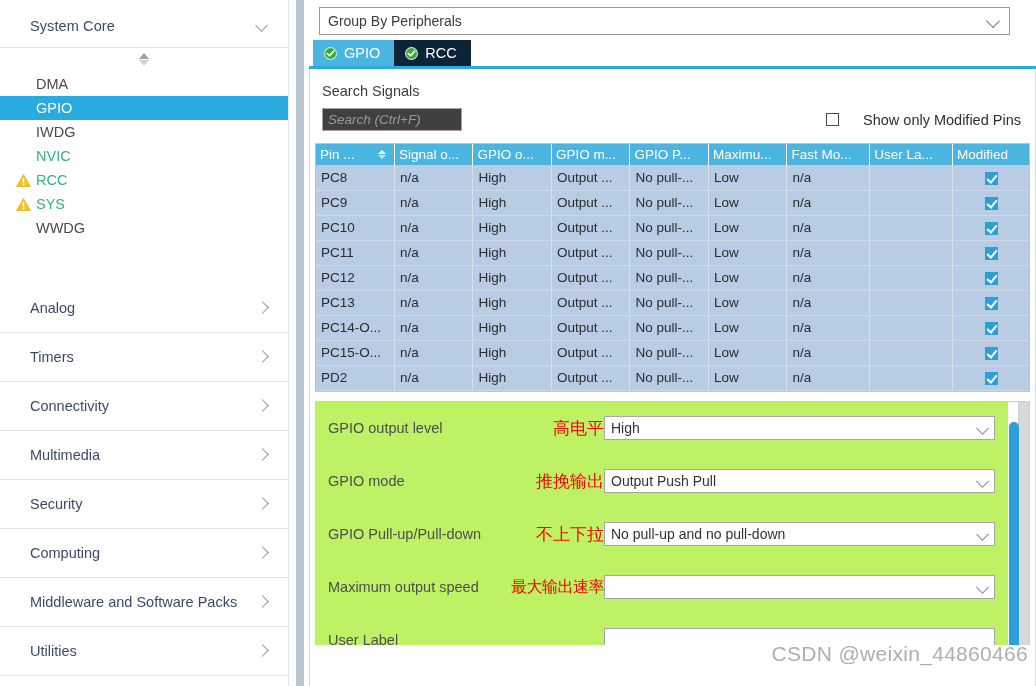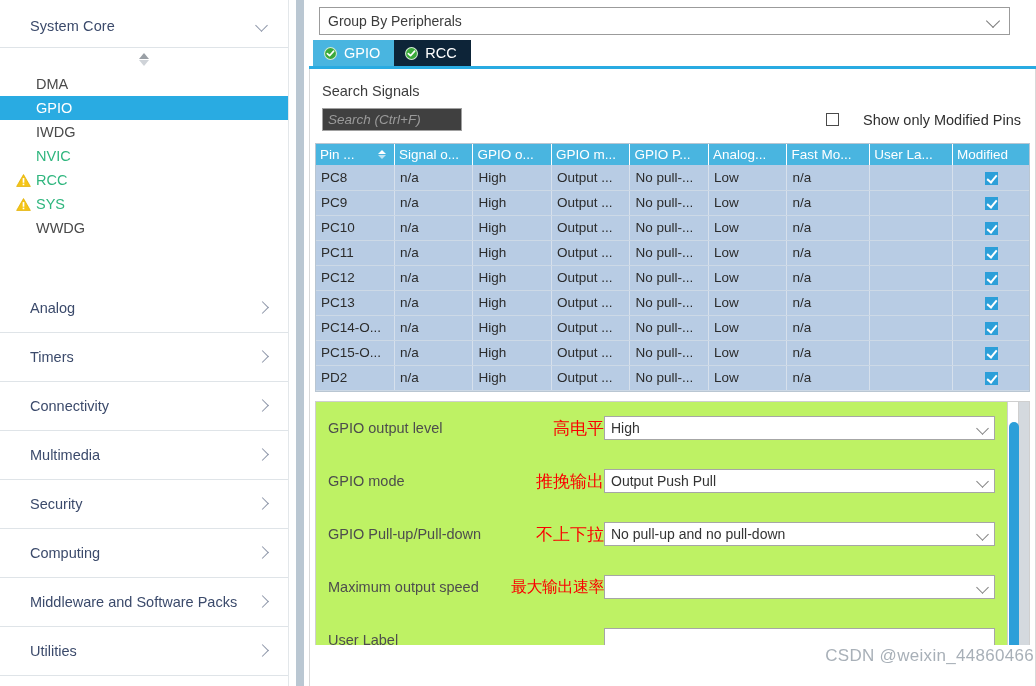--- a/index.html
+++ b/index.html
@@ -396,23 +396,23 @@
   }
   .outer-scroll-track {
     position: absolute;
     right: 0; top: 0;
     width: 10px; height: 244px;
     background: #d4d9de;
   }
 
   .watermark {
     position: absolute;
-    right: 2px;
+    right: 8px;
     bottom: 20px;
-    font-size: 17px;
+    font-size: 21px;
     color: #a8b0b8;
     letter-spacing: .3px;
     white-space: nowrap;
     pointer-events: none;
   }
 </style>
 </head>
 <body>
 
 <div id="app">
@@ -562,21 +562,21 @@
                   <span class="sort-arrows">
                     <span class="su"></span>
                       <span class="sd"></span>
                   </span>
                 </span>
               </th>
               <th>Signal o...</th>
               <th>GPIO o...</th>
               <th>GPIO m...</th>
               <th>GPIO P...</th>
-              <th>Analog...</th>
+              <th>Maximu...</th>
               <th>Fast Mo...</th>
               <th>User La...</th>
               <th>Modified</th>
             </tr>
           </thead>
           <tbody>
             <tr>
               <td>PC8</td>
               <td>n/a</td>
               <td>High</td>

